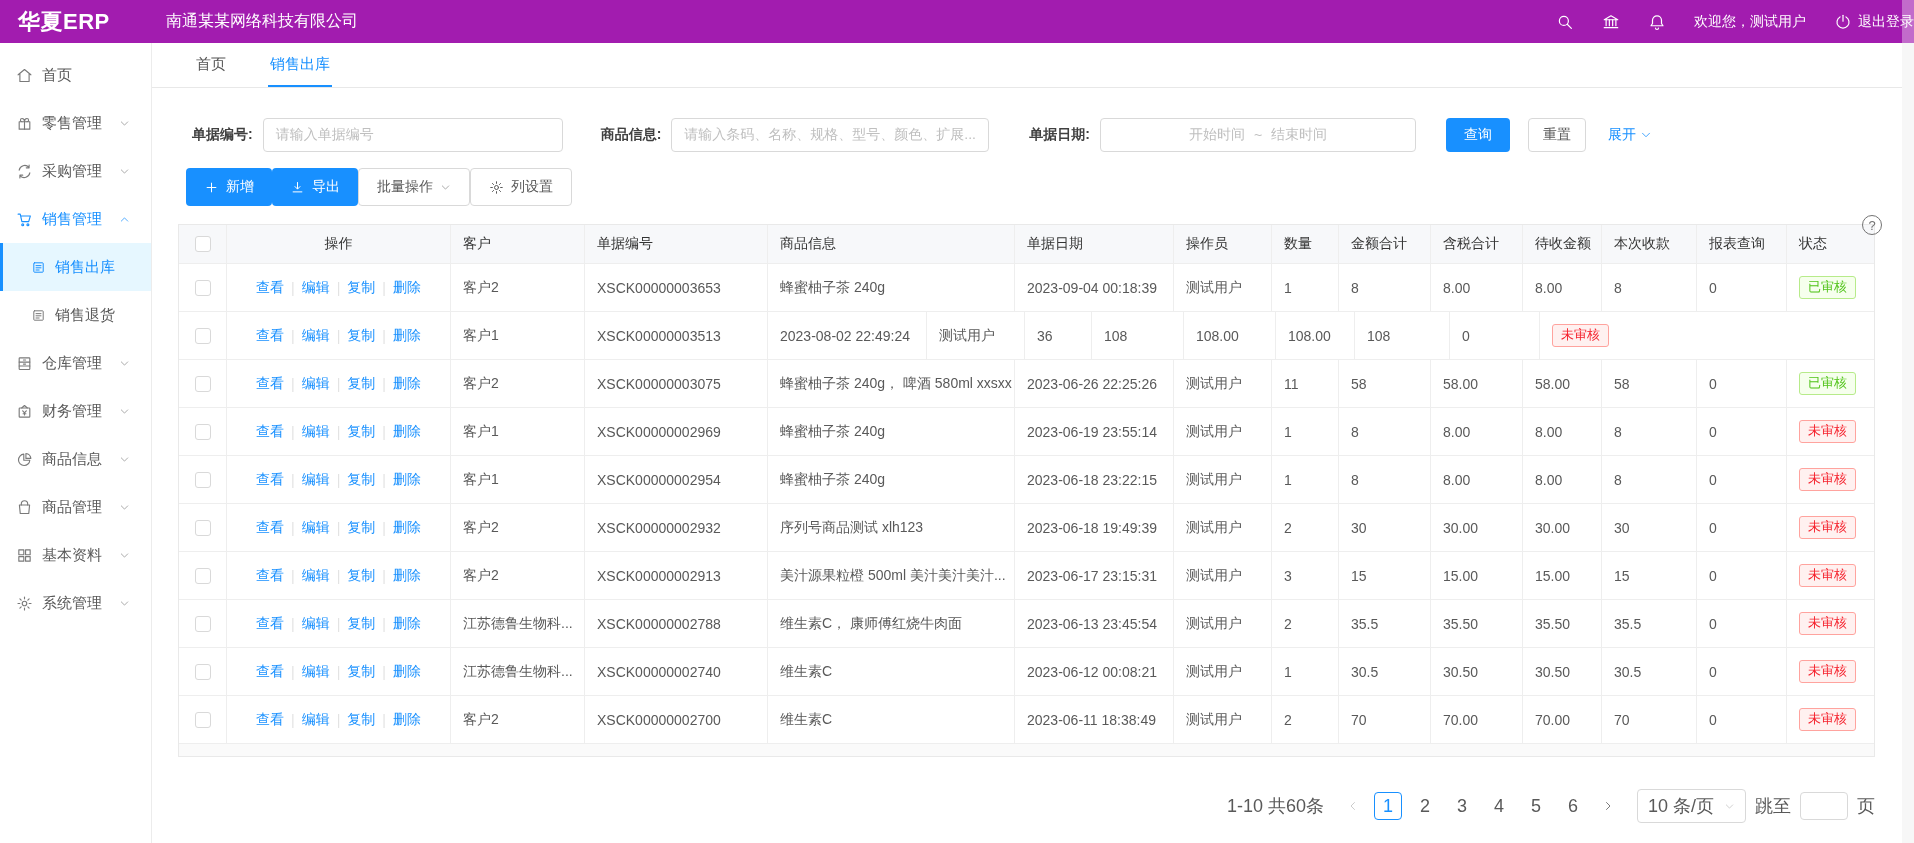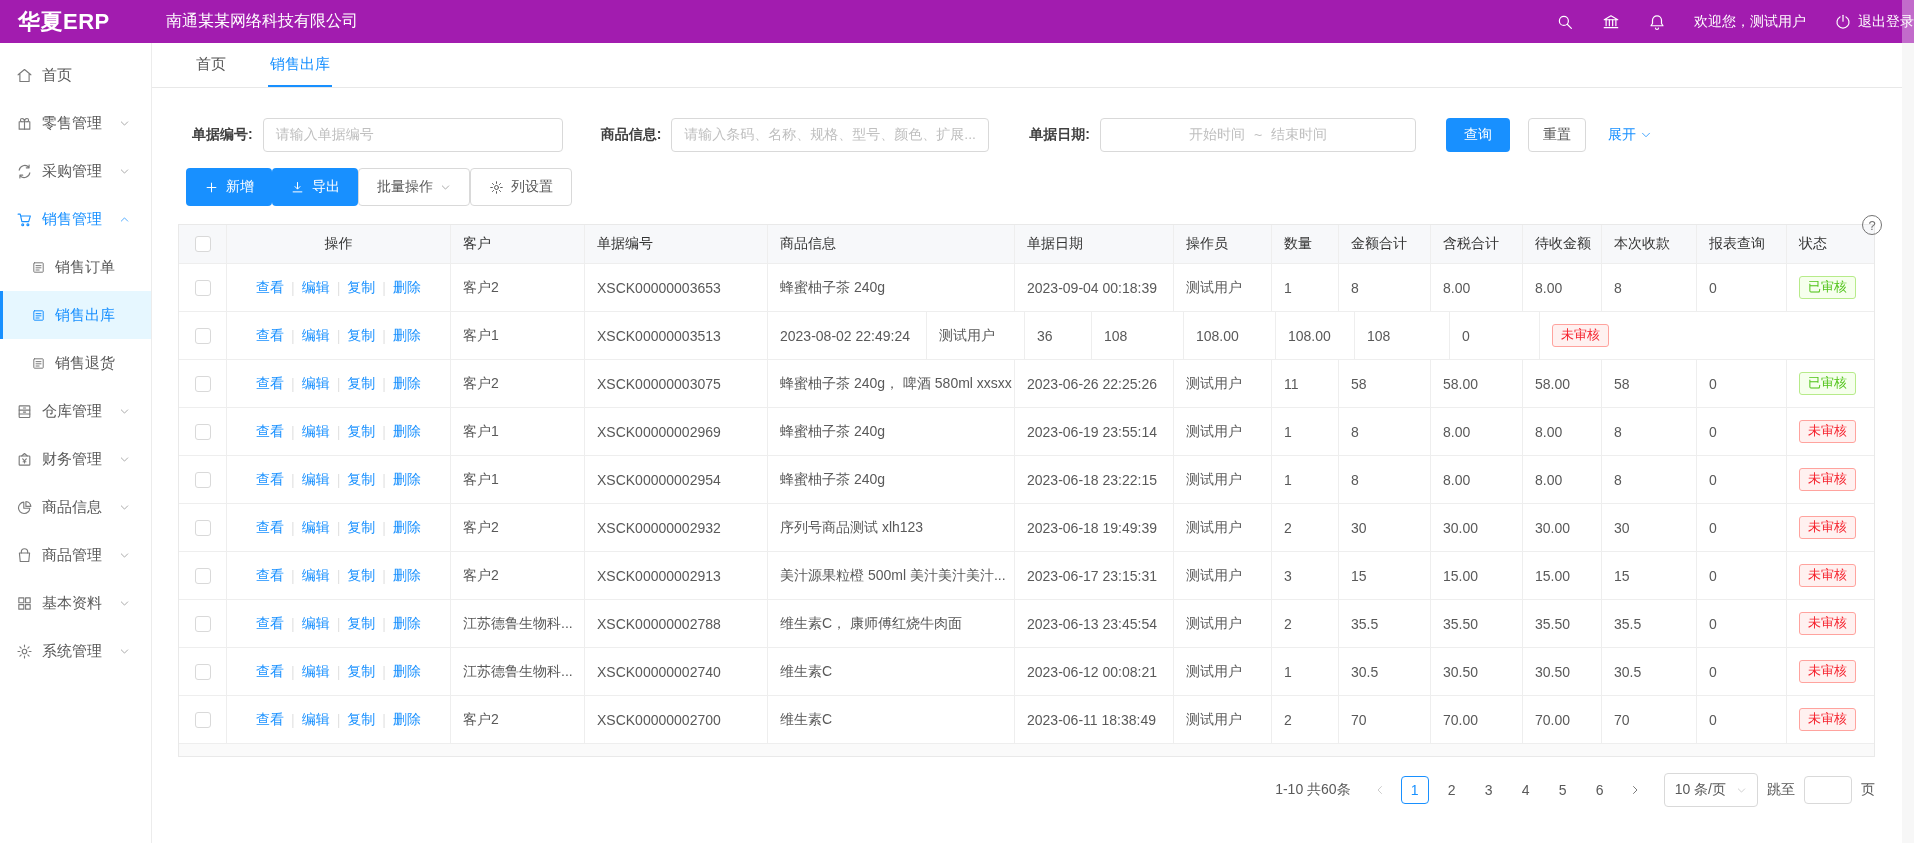--- a/index.html
+++ b/index.html
@@ -83,21 +83,21 @@
   .th.col-actions { justify-content:center; }
   .checkbox { width:16px; height:16px; border:1px solid #d9d9d9; border-radius:3px; background:#fff; cursor:pointer; }
   .op-link { color:#1890ff; cursor:pointer; text-decoration:none; }
   .op-sep { color:#e3e3e3; margin:0 7px; }
   .badge { font-size:13px; padding:3px 8px; border-radius:3px; border:1px solid; line-height:1.1; }
   .badge.approved { color:#52c41a; background:#f6ffed; border-color:#b7eb8a; }
   .badge.rejected { color:#f5222d; background:#fff1f0; border-color:#ffa39e; }
   .table-footer { height:13px; background:#fafafa; border-top:1px solid #eeeeee; }
 
   
-  .pager { display:flex; align-items:center; justify-content:flex-end; margin:16px 39px 0 0; gap:9px; font-size:14px; color:#595959; }
+  .pager { display:flex; align-items:center; justify-content:flex-end; margin:32px 39px 0 0; gap:9px; font-size:18px; color:#595959; }
   .pg-total { margin-right:8px; color:#595959; }
   .pg-arrow { width:24px; height:28px; display:flex; align-items:center; justify-content:center; cursor:pointer; color:#bfbfbf; }
   .pg-arrow .icn { width:12px; height:12px; }
   .pg-arrow.next { color:#595959; }
   .pg-item { min-width:28px; height:28px; display:flex; align-items:center; justify-content:center; border-radius:4px; cursor:pointer; }
   .pg-item.current { border:1px solid #1890ff; color:#1890ff; }
   .pg-size { height:28px; border:1px solid #d9d9d9; border-radius:4px; display:flex; align-items:center; gap:10px; padding:16px 10px; cursor:pointer; margin-left:8px; }
   .pg-size .icn { width:11px; height:11px; color:#bfbfbf; }
   .pg-jump-input { width:48px; height:28px; border:1px solid #d9d9d9; border-radius:4px; background:#fff; cursor:text; }
 
@@ -266,26 +266,20 @@
         </svg>
     </div>
     <div class="side-item blue">
       <svg class="icn" viewBox="0 0 24 24">
           <use href="#i-cart"></use>
         </svg>
       <span>销售管理</span>
       <svg class="icn chev" viewBox="0 0 24 24">
           <use href="#i-chev-up"></use>
         </svg>
-    </div>
-    <div class="side-item side-sub">
-      <svg class="icn" viewBox="0 0 24 24">
-          <use href="#i-doc"></use>
-        </svg>
-      <span>销售订单</span>
     </div>
     <div class="side-item side-sub current">
       <svg class="icn" viewBox="0 0 24 24">
           <use href="#i-doc"></use>
         </svg>
       <span>销售出库</span>
     </div>
     <div class="side-item side-sub">
       <svg class="icn" viewBox="0 0 24 24">
           <use href="#i-doc"></use>

